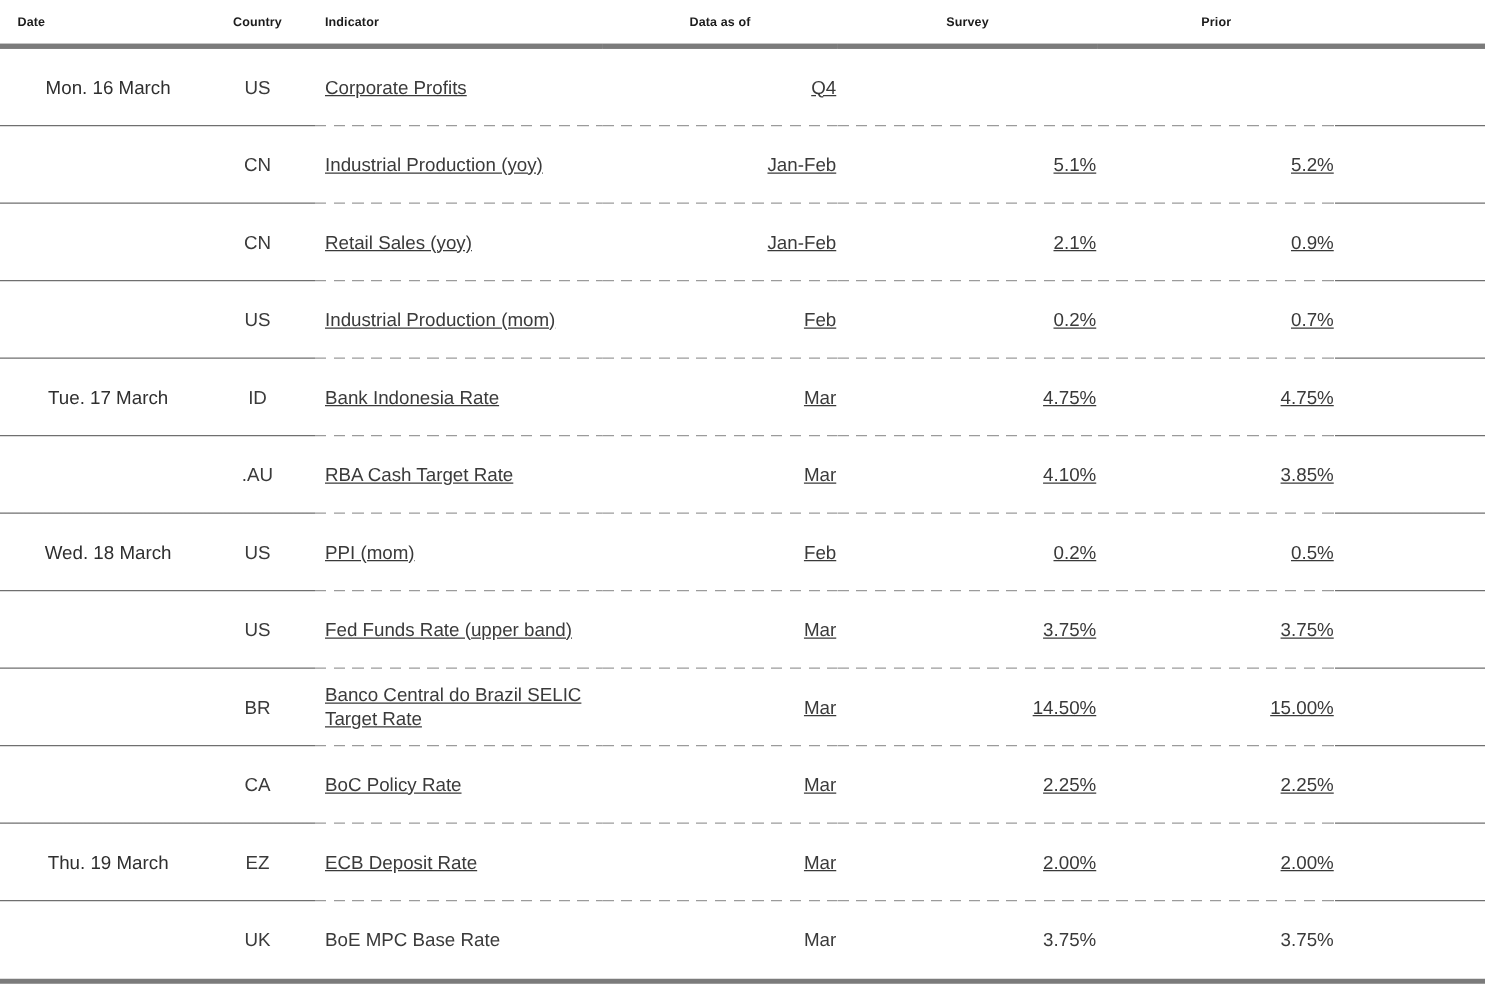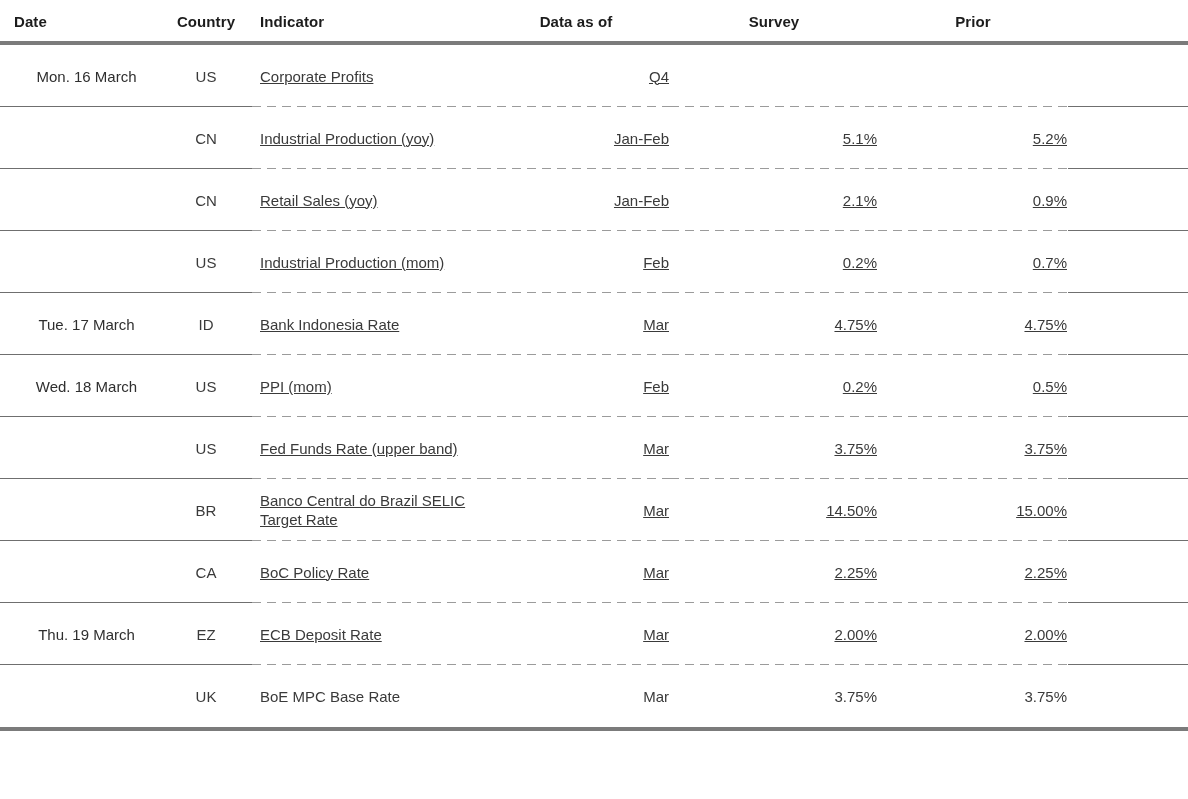--- a/index.html
+++ b/index.html
@@ -26,21 +26,21 @@
   }
   col.w-date      { width: 160px; }
   col.w-country   { width: 92px; }
   col.w-indicator { width: 230px; }
   col.w-dataasof  { width: 188px; }
   col.w-survey    { width: 208px; }
   col.w-prior     { width: 190px; }
   col.w-spacer    { width: 120px; }
 
   th {
-    font-size: 15px;
+    font-size: 10px;
     font-weight: bold;
     color: #1c1c1c;
     border-bottom: 4px solid #7b7b7b;
     padding: 13px 0 11px 0;
     vertical-align: middle;
     letter-spacing: 0.1px;
   }
   th.c-date { text-align: left; padding-left: 14px; }
   th.c-country { text-align: center; margin-top: 29px; }
   th.c-indicator { text-align: left; padding-left: 8px; }
@@ -142,20 +142,29 @@
           <tr>
     <td class="c-date sep-solid">Tue. 17 March</td>
     <td class="c-country sep-solid">ID</td>
     <td class="c-indicator sep-dash">Bank Indonesia Rate</td>
     <td class="c-dataasof sep-dash">Mar</td>
     <td class="c-survey sep-dash">4.75%</td>
     <td class="c-prior sep-dash">4.75%</td>
     <td class="c-spacer sep-solid"></td>
   </tr>
           <tr>
+    <td class="c-date sep-solid"></td>
+    <td class="c-country sep-solid">.AU</td>
+    <td class="c-indicator sep-dash">RBA Cash Target Rate</td>
+    <td class="c-dataasof sep-dash">Mar</td>
+    <td class="c-survey sep-dash">4.10%</td>
+    <td class="c-prior sep-dash">3.85%</td>
+    <td class="c-spacer sep-solid"></td>
+  </tr>
+          <tr>
     <td class="c-date sep-solid">Wed. 18 March</td>
     <td class="c-country sep-solid">US</td>
     <td class="c-indicator sep-dash">PPI (mom)</td>
     <td class="c-dataasof sep-dash">Feb</td>
     <td class="c-survey sep-dash">0.2%</td>
     <td class="c-prior sep-dash">0.5%</td>
     <td class="c-spacer sep-solid"></td>
   </tr>
           <tr>
     <td class="c-date sep-solid"></td>

